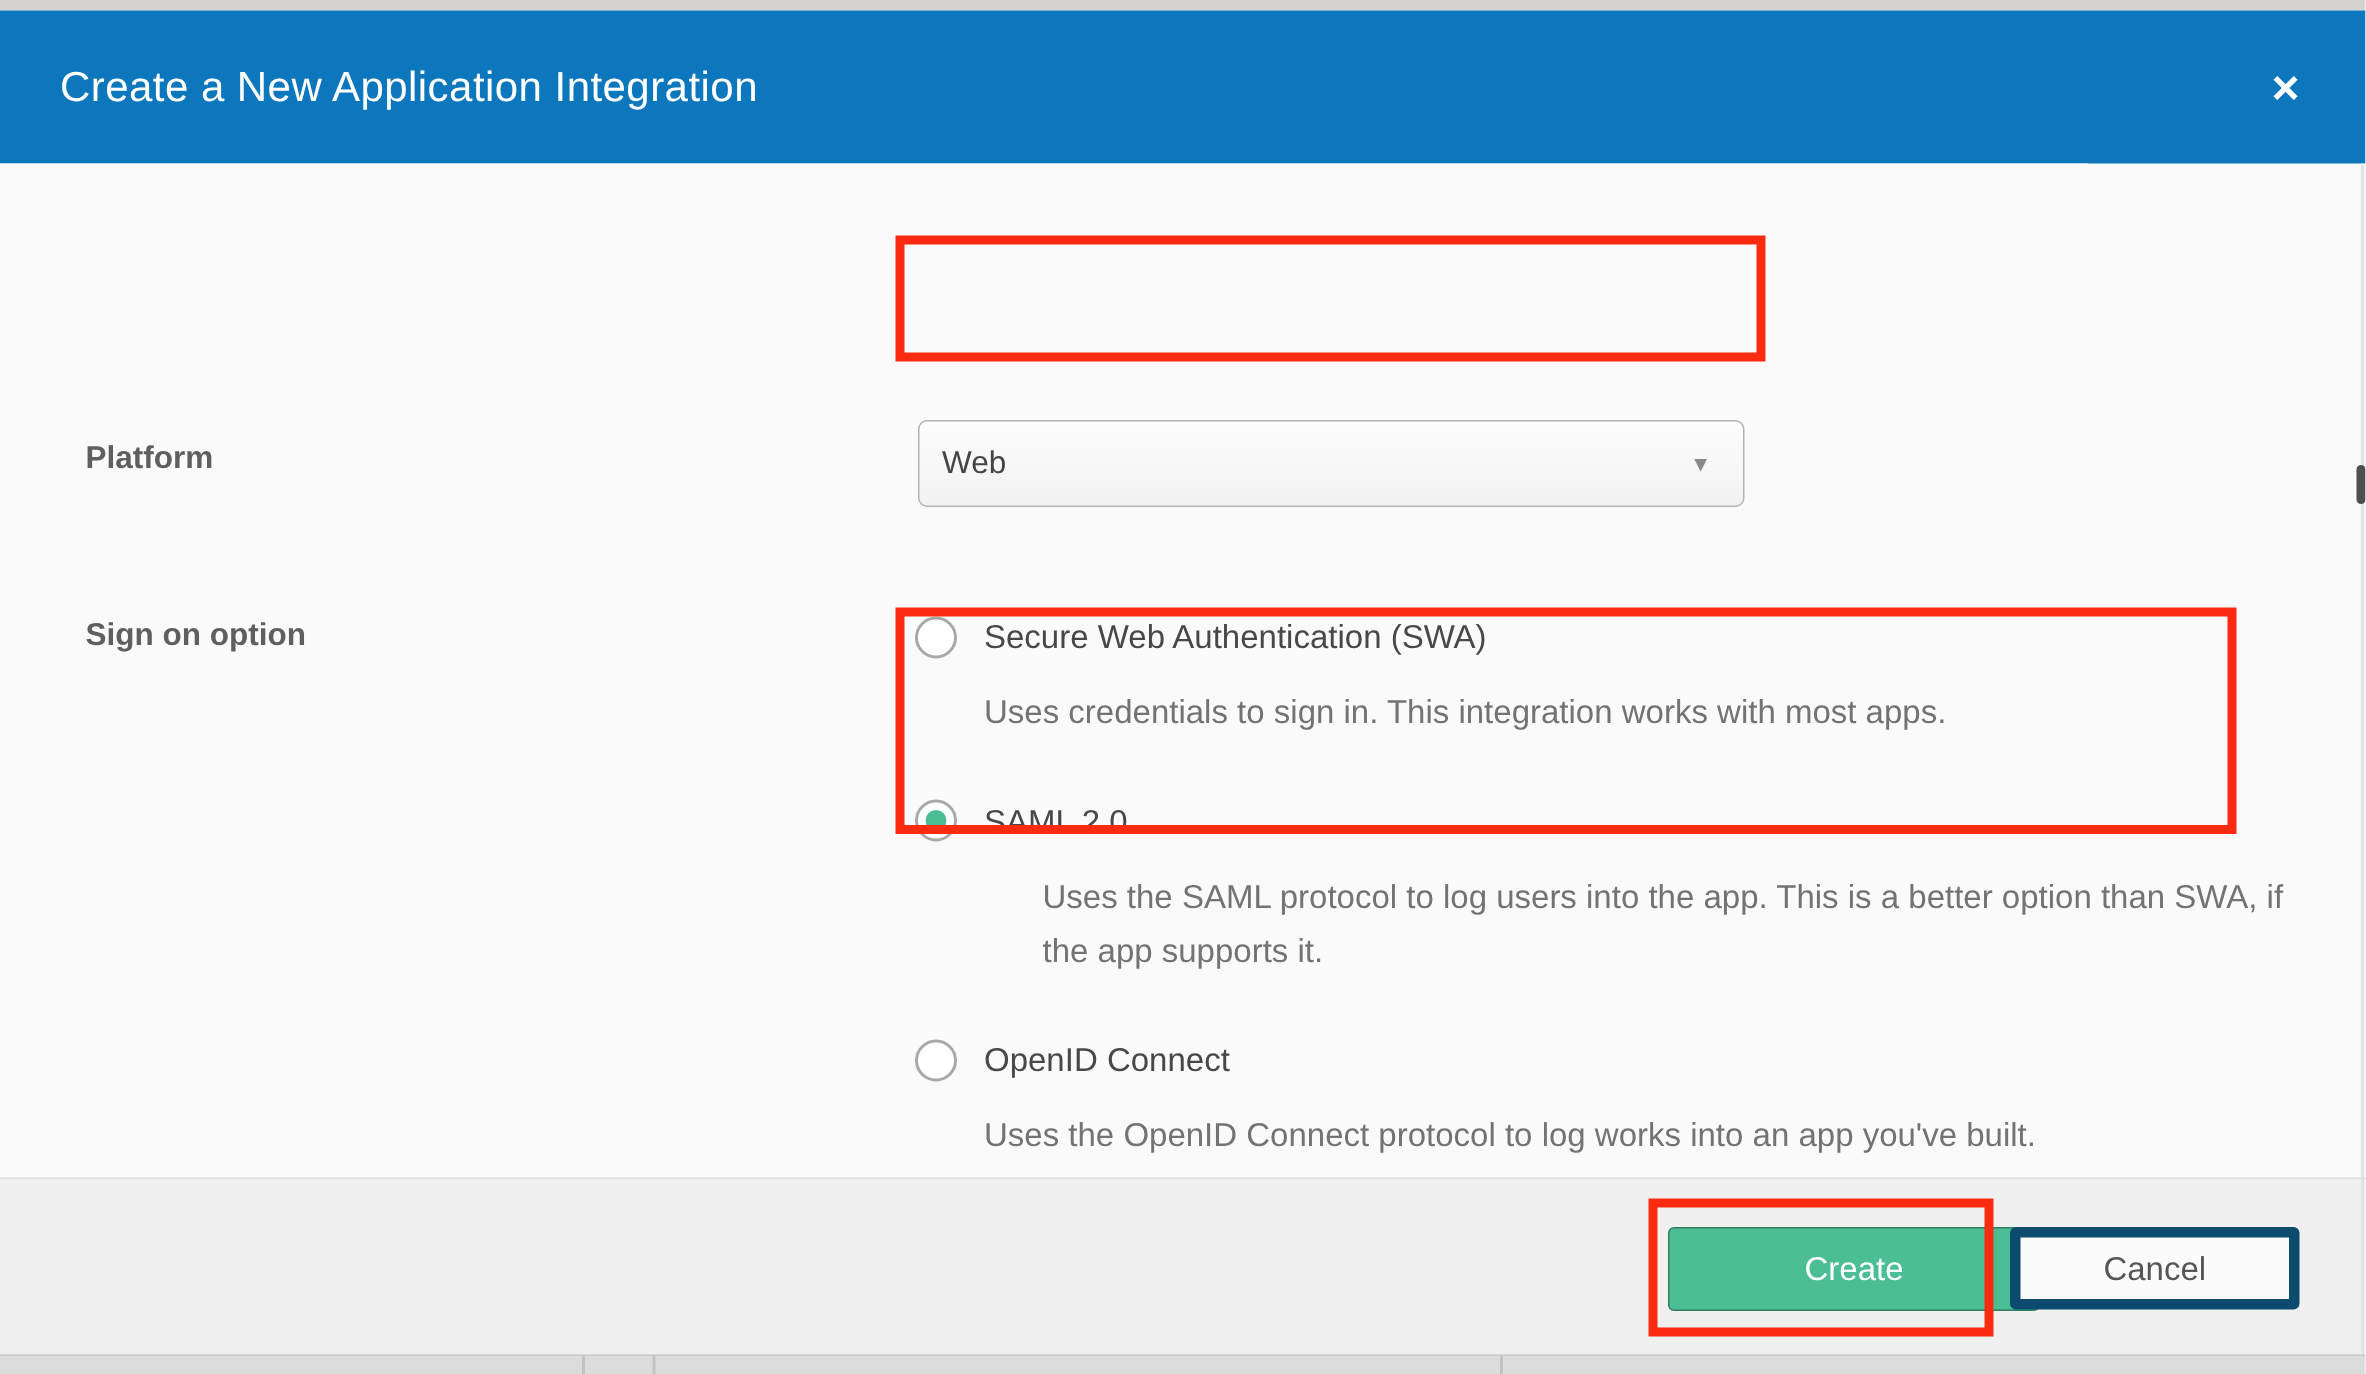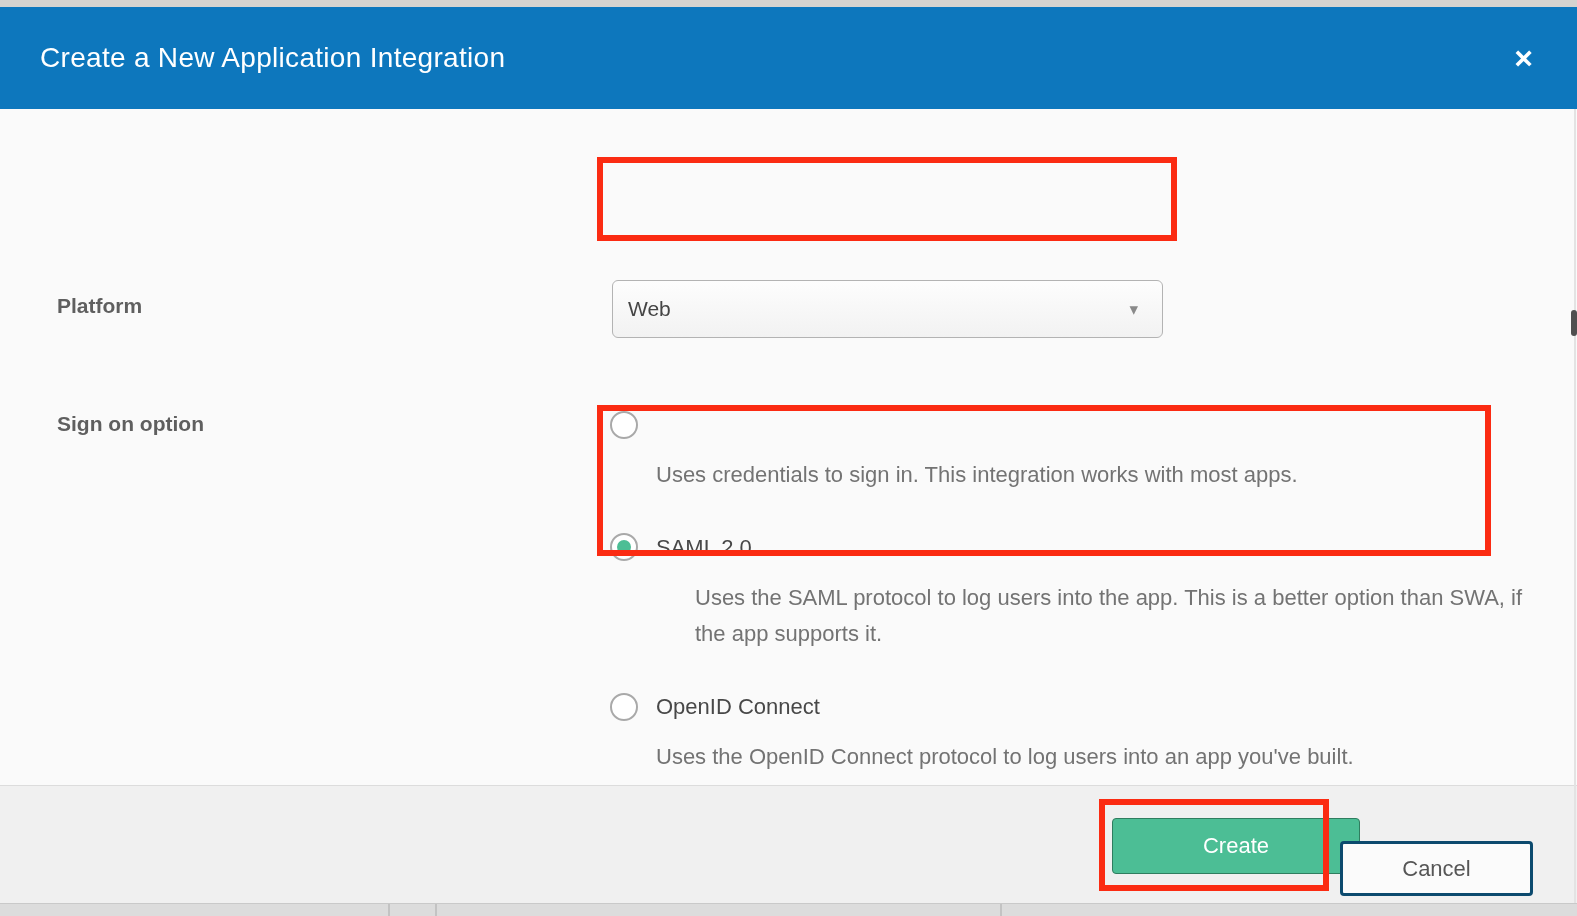--- a/index.html
+++ b/index.html
@@ -95,21 +95,21 @@
     position: absolute; top: 818px;
     display: flex; align-items: center; justify-content: center;
     font-size: 22px; border-radius: 4px; cursor: pointer;
   }
   .btn-create {
     left: 1112px; width: 248px; height: 56px;
     background: #4cbe95; border: 1px solid #2f7d5f; color: #ffffff;
   }
   .btn-cancel {
     left: 1340px; width: 193px; height: 55px;
-    background: #fbfbfb; border: 3px solid #0c4a6e; color: #565656; margin-top: 23px;
+    background: #fbfbfb; border: 7px solid #0c4a6e; color: #565656;
   }
 </style>
 </head>
 <body>
 
 <div class="abs top-strip"></div>
 
 <div class="abs modal-header">
   <div class="modal-title">Create a New Application Integration</div>
   <div class="close-btn">×</div>
@@ -119,29 +119,30 @@
 
   <div class="field-label" style="top: 185px;">Platform</div>
   <div class="select-box">
     <span class="select-value">Web</span>
     <span class="select-caret">▾</span>
   </div>
 
   <div class="field-label" style="top: 303px;">Sign on option</div>
 
   <div class="radio-circle" style="top: 302px;"></div>
+  <div class="radio-label" style="top: 303px;">Secure Web Authentication (SWA)</div>
   <div class="radio-desc" style="top: 348px;">Uses credentials to sign in. This integration works with most apps.</div>
 
   <div class="radio-circle selected" style="top: 424px;"></div>
   <div class="radio-label" style="top: 426px;">SAML 2.0</div>
   <div class="radio-desc" style="top: 471px; width: 830px; margin-left: 39px;">Uses the SAML protocol to log users into the app. This is a better option than SWA, if the app supports it.</div>
 
   <div class="radio-circle" style="top: 584px;"></div>
   <div class="radio-label" style="top: 585px;">OpenID Connect</div>
-  <div class="radio-desc" style="top: 630px;">Uses the OpenID Connect protocol to log users into an app you've built.</div>
+  <div class="radio-desc" style="top: 630px;">Uses the OpenID Connect protocol to log works into an app you've built.</div>
 
 </div>
 
 <div class="abs modal-footer"></div>
 <div class="btn btn-create">Create</div>
 <div class="btn btn-cancel">Cancel</div>
 
 <div class="annotation" style="left: 597px; top: 157px; width: 580px; height: 84px;"></div>
 <div class="annotation" style="left: 597px; top: 405px; width: 894px; height: 151px;"></div>
 <div class="annotation" style="left: 1099px; top: 799px; width: 230px; height: 92px;"></div>

